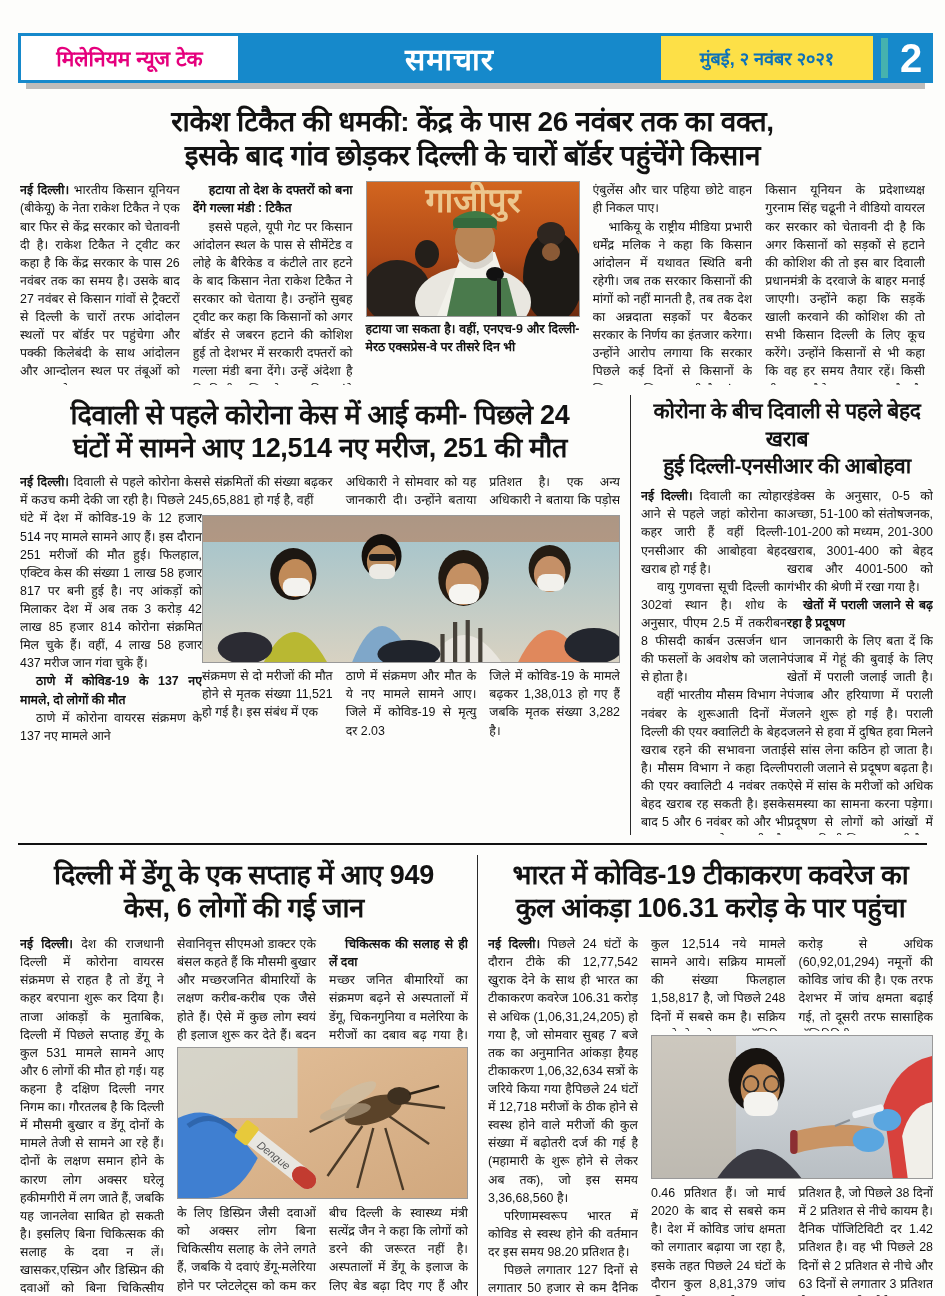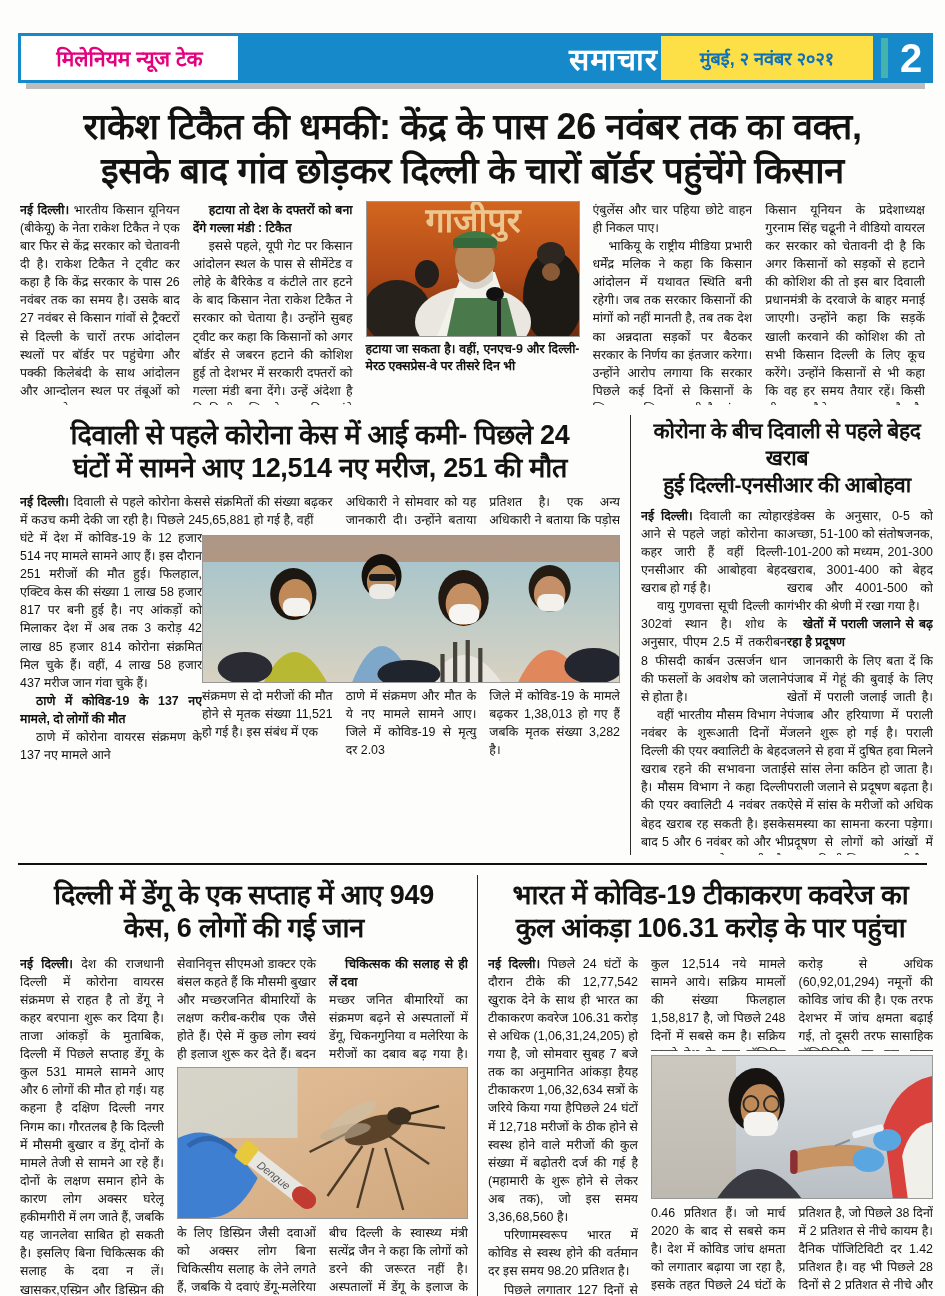--- a/index.html
+++ b/index.html
@@ -3,32 +3,32 @@
 <meta charset="utf-8">
 <style>
   html,body { margin:0; padding:0; background:#e9e7e2; }
   body { width:945px; font-family:"Liberation Sans","DejaVu Sans",sans-serif; color:#121212; }
   .sheet { width:945px; min-height:1296px; background:#fdfdfb; box-sizing:border-box; padding-top:33px; }
 
   
   .masthead { margin:0 12px 0 18px; height:50px; background:#1689cb; display:flex; align-items:stretch; }
   .brand-box { background:#fff; margin:3px; width:217px; display:flex; align-items:center; justify-content:center; }
   .brand { color:#e5007d; font-weight:bold; font-size:21px; white-space:nowrap; }
-  .section-band { flex:1; display:flex; align-items:center; justify-content:flex-end; }
+  .section-band { flex:1; display:flex; align-items:center; justify-content:center; }
   .section-title { color:#ffffff; font-weight:bold; font-size:30px; letter-spacing:1px; }
   .date-box { background:#fde047; margin:3px; width:212px; display:flex; align-items:center; justify-content:center; }
   .date-text { color:#0d72b9; font-weight:bold; font-size:18px; white-space:nowrap; }
   .teal-bar { width:7px; background:#46b2ae; margin:5px 1px 5px 5px; }
   .pagenum-box { width:44px; display:flex; align-items:center; justify-content:center; }
   .pagenum { color:#fff; font-size:40px; font-weight:bold; }
   .masthead-shadow { height:6px; background:#bdbcba; margin:0 20px 0 26px; }
 
   
   .headline { font-weight:bold; text-align:center; line-height:1.22; letter-spacing:-0.3px; }
-  .lead-headline { font-size:36px; margin:16px 14px 8px; }
+  .lead-headline { font-size:28px; margin:16px 14px 8px; }
   .mid-headline { font-size:27px; margin:4px 4px 8px; }
   .air-headline { font-size:21px; margin:2px 2px 8px; line-height:1.3; }
   .bot-headline { font-size:27px; margin:4px 2px 10px; }
 
   .bodytext { font-size:12.4px; line-height:1.46; text-align:justify; overflow:hidden; }
   .bodytext p { margin:0; text-indent:16px; }
   .bodytext p.noindent { text-indent:0; }
   .dateline { font-weight:bold; }
   .subhead { font-weight:bold; text-indent:0; }
 

